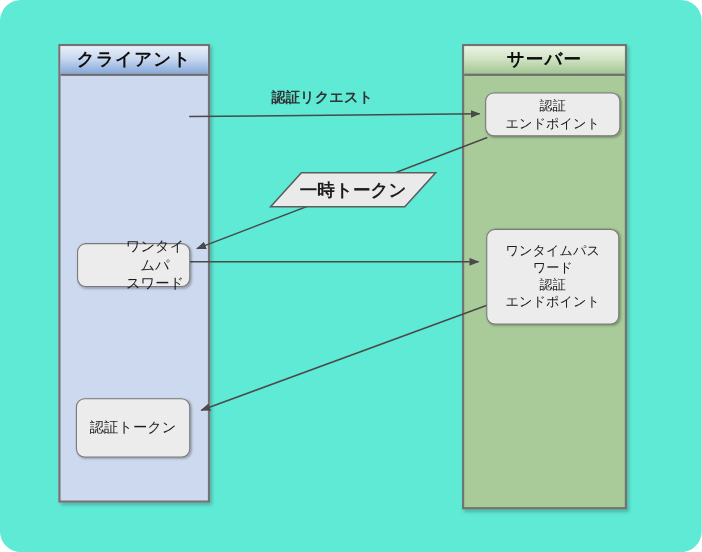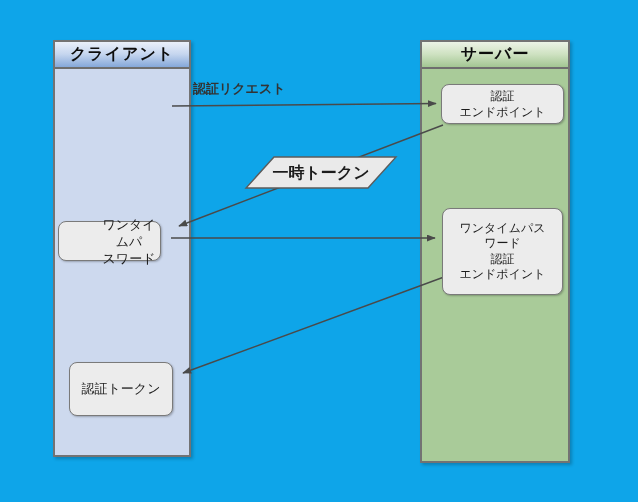--- a/index.html
+++ b/index.html
@@ -1,21 +1,22 @@
 <!DOCTYPE html>
 <html><head>
 <meta charset="utf-8">
 <style>
   html,body{margin:0;padding:0;background:#ffffff;}
   .stage{
     position:relative;
     width:638px;height:502px;
-    background:#0ea5e9;
+    background:#5eead4;
     font-family:"DejaVu Sans","Liberation Sans",sans-serif;
     overflow:hidden;
+    border-radius:19px;
   }
   
   .lane{
     position:absolute;
     box-sizing:border-box;
     border:2px solid #737373;
     box-shadow:2px 2px 3px rgba(0,0,0,0.22);
     z-index:1;
   }
   .lane-client{
@@ -52,27 +53,28 @@
     box-sizing:border-box;
     background:#ececec;
     border:1.5px solid #7a7a7a;
     border-radius:8px;
     box-shadow:1px 1px 2px rgba(0,0,0,0.25);
     display:flex;flex-direction:column;
     align-items:center;justify-content:center;
     color:#1c1c1c;text-align:center;
   }
   .node-auth-info   {left:68px; top:93px;  width:104px;height:26px;font-size:13px;}
-  .node-client-otp  {left:58px; top:221px; width:103px;height:40px;font-size:13px;line-height:17px;padding-left:39px;}
+  .node-client-otp  {left:70px; top:221px; width:103px;height:40px;font-size:13px;line-height:17px;padding-left:39px;}
   .node-auth-token  {left:69px; top:362px; width:104px;height:54px;font-size:13px;}
   .node-auth-ep     {left:441px;top:84px;  width:123px;height:40px;font-size:12px;line-height:16px;}
   .node-otp-ep      {left:442px;top:208px; width:121px;height:87px;font-size:12px;line-height:15.5px;}
   
   .flow-label{
     position:absolute;z-index:3;
+    text-align:center;
     font-size:13px;font-weight:bold;color:#333333;
     white-space:nowrap;
   }
   .lbl-auth-request  {left:193px;top:80px; width:200px;}
   .lbl-passwd-check  {left:215px;top:212px;width:200px;}
   .lbl-temp-token{
     position:absolute;z-index:3;
     left:256px;top:158px;width:130px;height:30px;
     display:flex;align-items:center;justify-content:center;
     font-size:16px;font-weight:bold;color:#1c1c1c;

